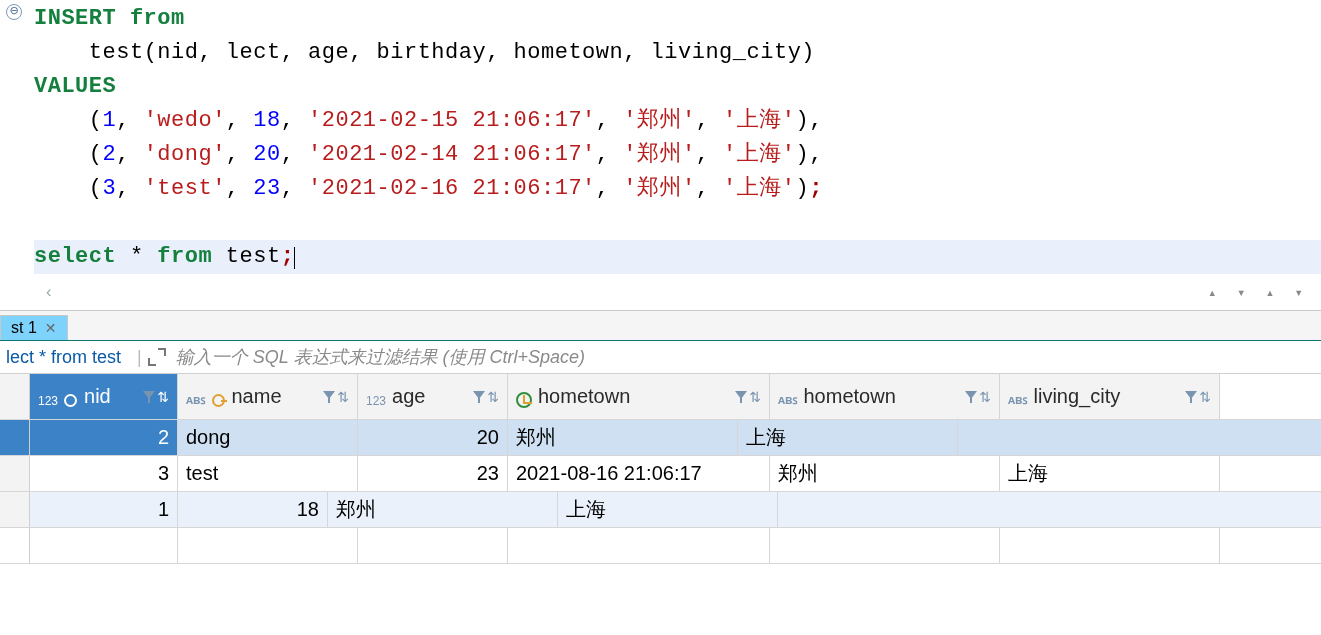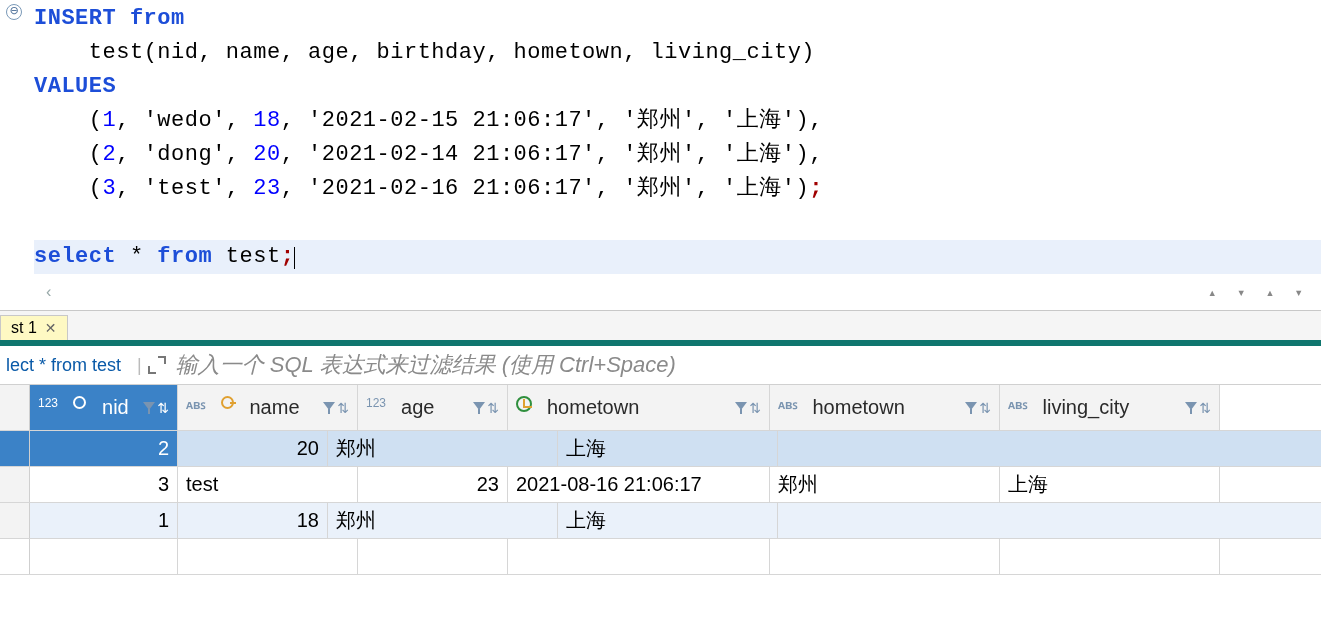--- a/index.html
+++ b/index.html
@@ -1,48 +1,48 @@
 <!DOCTYPE html>
 <html><head>
 <meta charset="utf-8">
 <style>
   * { box-sizing: border-box; margin: 0; padding: 0; }
   body { font-family: "Consolas", "Courier New", monospace; font-size: 20px; background: #fff; color: #000; width: 1321px; height: 635px; overflow: hidden; }
   .editor-wrap { position: relative; }
   .gutter { position: absolute; left: 6px; top: 4px; width: 16px; height: 16px; border: 1px solid #7a99b8; border-radius: 50%; color: #5a7aa0; font-size: 14px; line-height: 12px; text-align: center; background: #fff; }
   .code { padding: 2px 0 6px 34px; font-family: "Consolas","Courier New",monospace; font-size: 22px; line-height: 34px; white-space: pre; letter-spacing: 0.5px; }
-  .kw { color: #1d4ed8; font-weight: bold; }
+  .kw { color: #15803d; font-weight: bold; }
   .ident { color: #000; }
   .num { color: #0000ff; }
-  .str { color: #000000; }
+  .str { color: #b91c1c; }
   .punc { color: #000; }
   .semifinal { color: #a00000; font-weight: bold; }
   .current-line { background: #e9f0fb; display: inline-block; width: calc(100% - 0px); }
   .caret { display:inline-block; border-left:1px solid #000; height:22px; vertical-align:text-bottom; }
   .scroll-row { padding: 4px 12px 8px 44px; display:flex; justify-content:space-between; color:#888; }
   .scroll-left { font-size:16px; color:#9aa; }
   .scroll-icons { font-size:14px; color:#888; letter-spacing:6px; }
   .tab-bar { border-top:1px solid #c8c8c8; background:#f5f5f5; height:30px; display:flex; align-items:flex-end; }
-  .tab { background:#fef9c3; border:1px solid #c8c8c8; border-bottom:none; padding:3px 10px 3px 10px; font-family:"Segoe UI",Arial,sans-serif; font-size:16px; display:flex; align-items:center; gap:8px;margin-top:24px; }
+  .tab { background:#7dd3fc; border:1px solid #c8c8c8; border-bottom:none; padding:3px 10px 3px 10px; font-family:"Segoe UI",Arial,sans-serif; font-size:16px; display:flex; align-items:center; gap:8px;margin-top:24px; }
   .tab .close { font-size:14px; color:#666; }
-  .filter-bar { display:flex; align-items:center; padding:4px 6px; border-top:6px solid #0f766e; font-family:"Segoe UI",Arial,sans-serif; font-size:18px;justify-content:space-between; }
+  .filter-bar { display:flex; align-items:center; padding:4px 6px; border-top:1px solid #0f766e; font-family:"Segoe UI",Arial,sans-serif; font-size:18px;justify-content:space-between; }
   .filter-label { color:#0a5aa8; padding-right:10px; }
   .filter-sep { color:#bbb; padding:0 6px; }
   .filter-expand { width:18px; height:18px; position:relative; margin-right:10px; }
   .filter-expand::before, .filter-expand::after { content:""; position:absolute; border:solid #777; }
   .filter-expand::before { width:6px; height:6px; border-width:0 0 2px 2px; left:0; bottom:0; }
   .filter-expand::after { width:6px; height:6px; border-width:2px 2px 0 0; right:0; top:0; }
-  .filter-input { flex:1; font-style:italic; color:#8a8a8a; font-size:22px; }
+  .filter-input { flex:1; font-style:italic; color:#8a8a8a; font-size:18px; }
   .grid { border-top:1px solid #d0d0d0; font-family:"Segoe UI","Microsoft YaHei",Arial,sans-serif; font-size:20px; }
   .head-row, .data-row { display:flex; height:36px; align-items:stretch; border-bottom:1px solid #d6d6d6; }
   .head-row { height:46px; }
   .corner { width:30px; border-right:1px solid #cfcfcf; background:#f3f3f3; }
   .col { border-right:1px solid #d6d6d6; display:flex; align-items:center; padding:0 8px; justify-content:space-between; gap:6px; }
   .head { background:#f3f3f3; color:#2a2a2a; font-size:20px; }
-  .head .label { display:flex; align-items:flex-start; gap:15px; }
+  .head .label { display:flex; align-items:flex-end; gap:6px; }
   .head .ctrls { display:flex; align-items:center; gap:2px; font-size:14px; color:#7a94b0; }
   .col-nid { width:148px; }
   .col-name { width:180px; }
   .col-age { width:150px; }
   .col-bday { width:262px; }
   .col-home { width:230px; }
   .col-city { width:220px; }
   .num-cell { justify-content:flex-end; }
   .sel-row { background:#cfe0f2; }
   .alt-row { background:#eaf1fa; }
@@ -63,21 +63,21 @@
   .head.sel-cell .type-num, .head.sel-cell .lock-key::before, .head.sel-cell .funnel::before, .head.sel-cell .sort-arr, .head.sel-cell .ctrls { color:#fff; }
   .head.sel-cell .lock-key::before, .head.sel-cell .lock-key::after { border-color:#fff; background:#fff0; }
   .empty-row .col, .empty-row .row-handle { background:#fff; }
 </style>
 </head>
 <body>
 
 <div class="editor-wrap">
   <div class="gutter">⊖</div>
   <div class="code"><span class="kw">INSERT</span> <span class="kw">from</span>
-    <span class="ident">test</span><span class="punc">(</span><span class="ident">nid, name, age, birthday, hometown, living_city</span><span class="punc">)</span>
+    <span class="ident">test</span><span class="punc">(</span><span class="ident">nid, lect, age, birthday, hometown, living_city</span><span class="punc">)</span>
 <span class="kw">VALUES</span>
     <span class="punc">(</span><span class="num">1</span><span class="punc">,</span> <span class="str">'wedo'</span><span class="punc">,</span> <span class="num">18</span><span class="punc">,</span> <span class="str">'2021-02-15 21:06:17'</span><span class="punc">,</span> <span class="str">'郑州'</span><span class="punc">,</span> <span class="str">'上海'</span><span class="punc">),</span>
     <span class="punc">(</span><span class="num">2</span><span class="punc">,</span> <span class="str">'dong'</span><span class="punc">,</span> <span class="num">20</span><span class="punc">,</span> <span class="str">'2021-02-14 21:06:17'</span><span class="punc">,</span> <span class="str">'郑州'</span><span class="punc">,</span> <span class="str">'上海'</span><span class="punc">),</span>
     <span class="punc">(</span><span class="num">3</span><span class="punc">,</span> <span class="str">'test'</span><span class="punc">,</span> <span class="num">23</span><span class="punc">,</span> <span class="str">'2021-02-16 21:06:17'</span><span class="punc">,</span> <span class="str">'郑州'</span><span class="punc">,</span> <span class="str">'上海'</span><span class="punc">)</span><span class="semifinal">;</span>
 
 <span class="current-line"><span class="kw">select</span> <span class="punc">*</span> <span class="kw">from</span> <span class="ident">test</span><span class="semifinal">;</span><span class="caret"></span></span></div>
   <div class="scroll-row">
     <span class="scroll-left">‹</span>
     <span class="scroll-icons">▴ ▾  ▴ ▾</span>
   </div>
@@ -160,20 +160,21 @@
       <span class="ctrls">
           <span class="funnel"></span>
           <span class="sort-arr">⇅</span>
         </span>
     </div>
   </div>
 
   <div class="data-row sel-row">
     <div class="row-handle"></div>
     <div class="col col-nid num-cell sel-cell">2</div>
+    <div class="col col-name">dong</div>
     <div class="col col-age num-cell">20</div>
     <div class="col col-home">郑州</div>
     <div class="col col-city">上海</div>
   </div>
 
   <div class="data-row">
     <div class="row-handle"></div>
     <div class="col col-nid num-cell">3</div>
     <div class="col col-name">test</div>
     <div class="col col-age num-cell">23</div>

